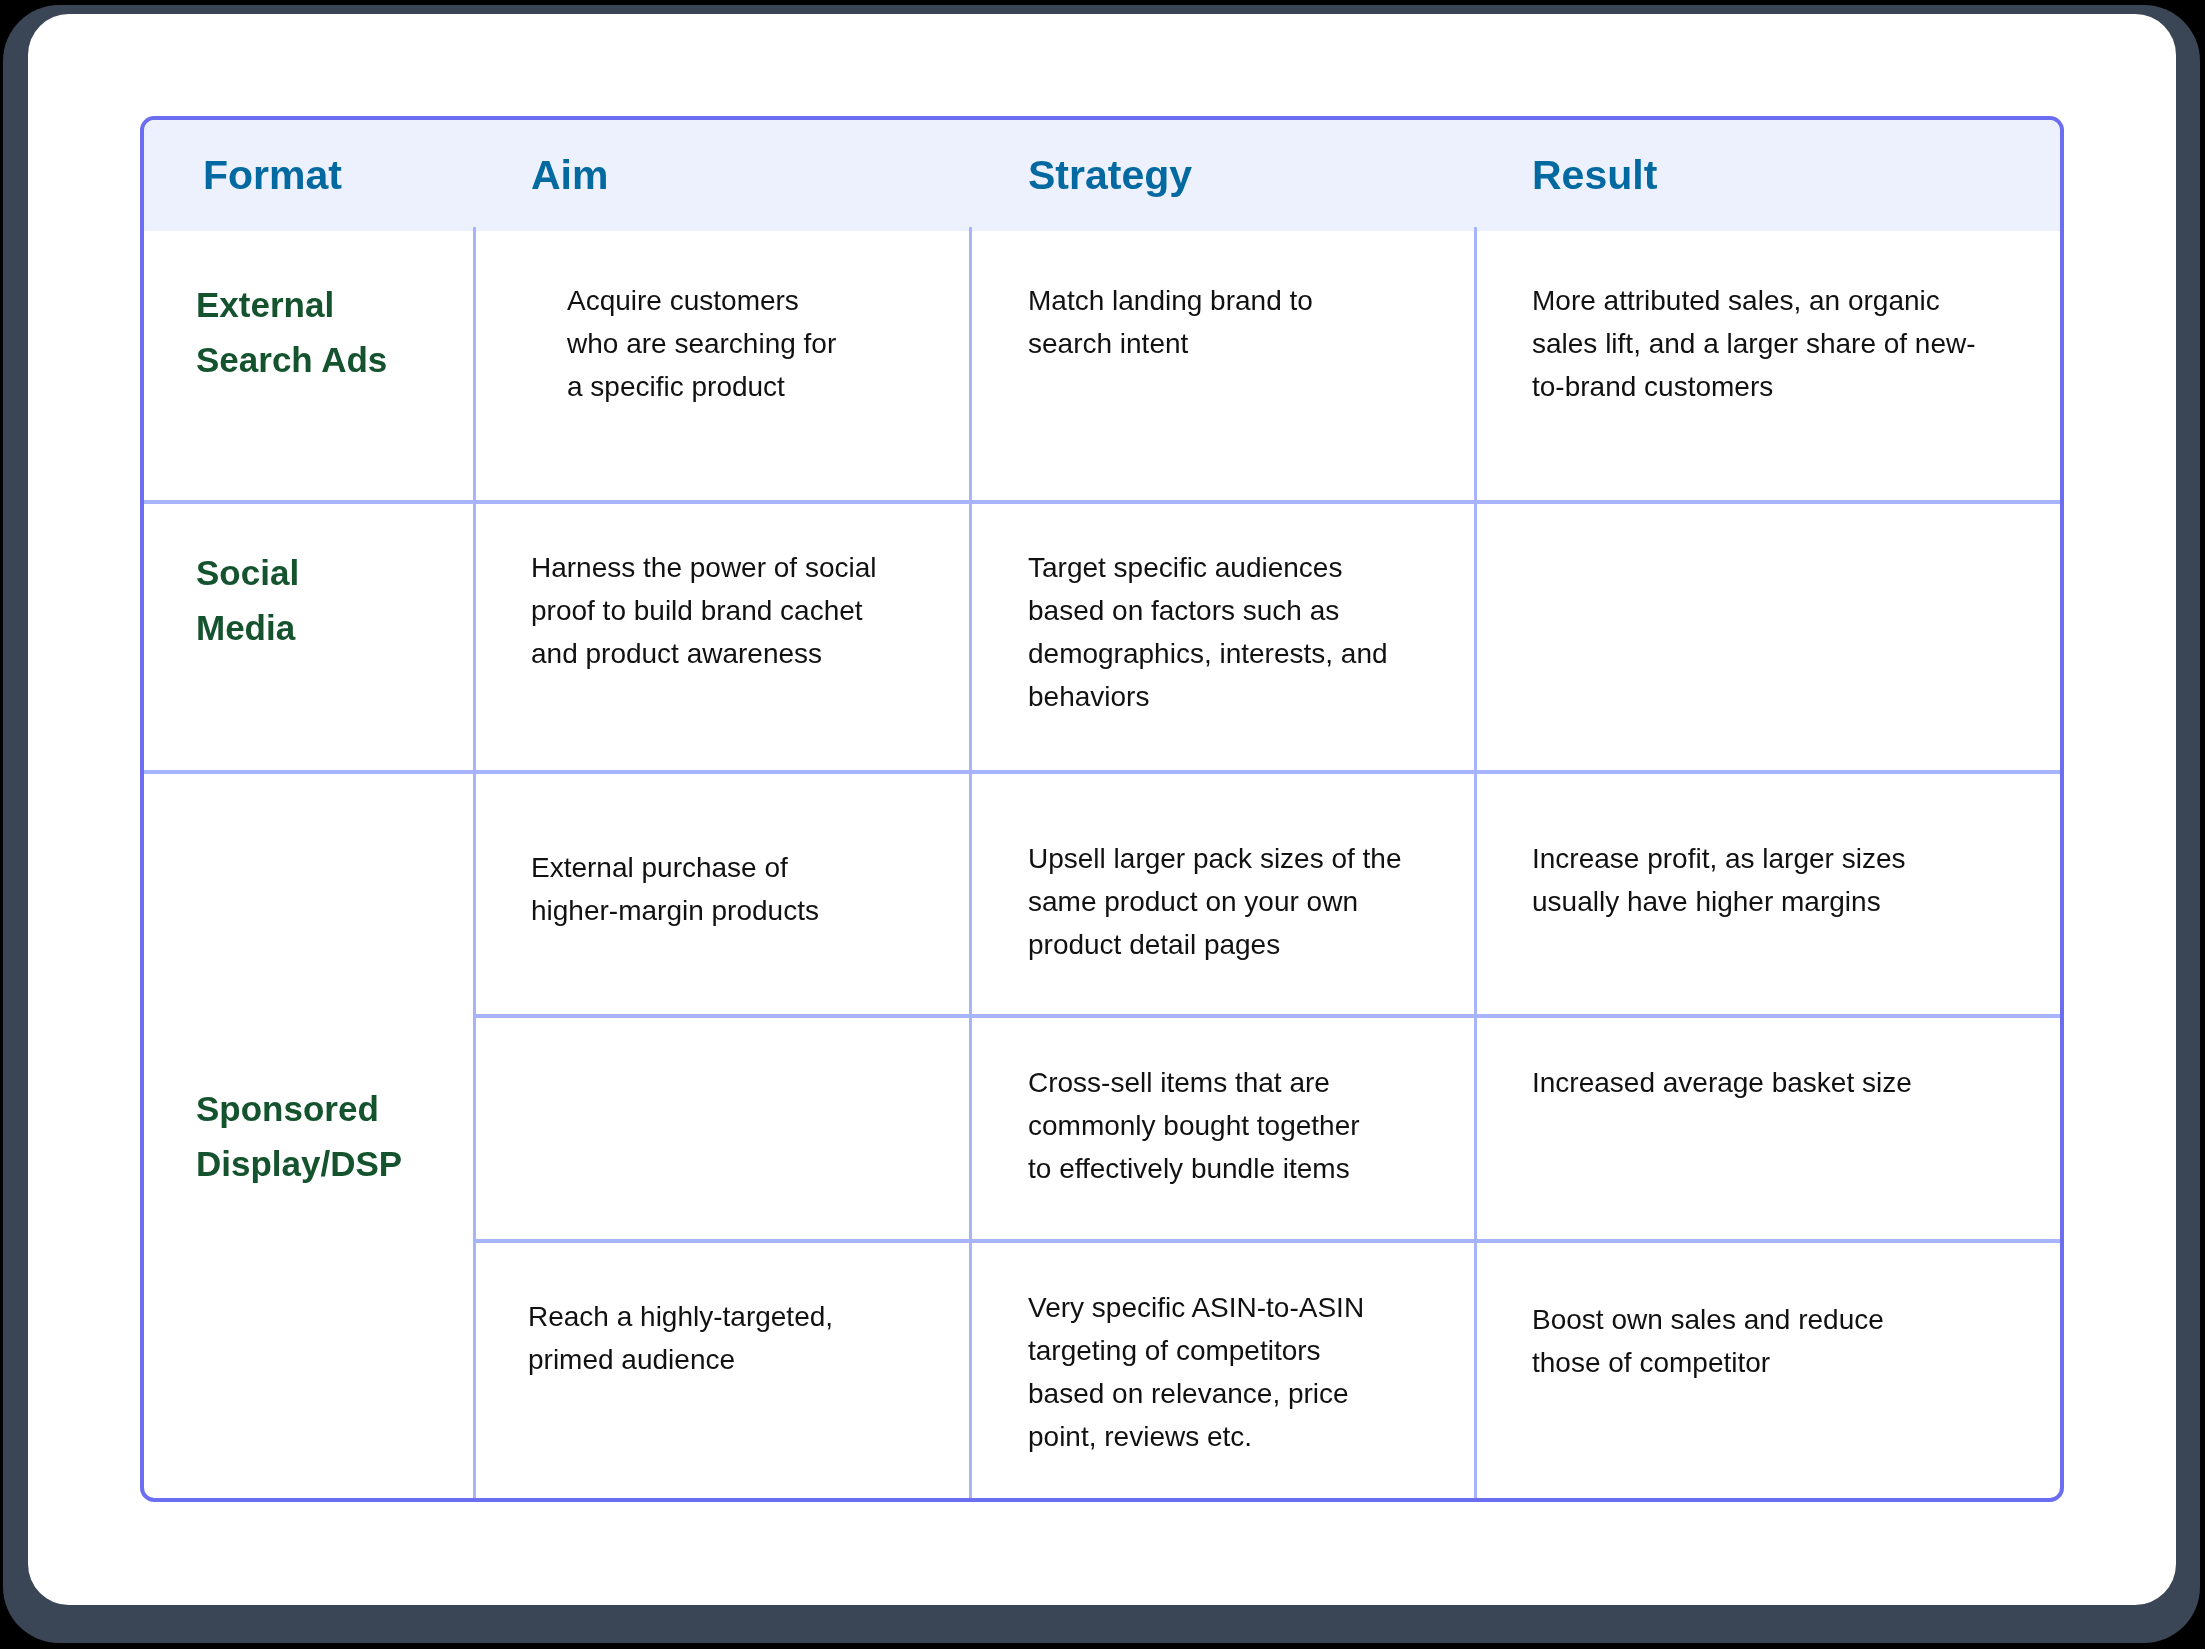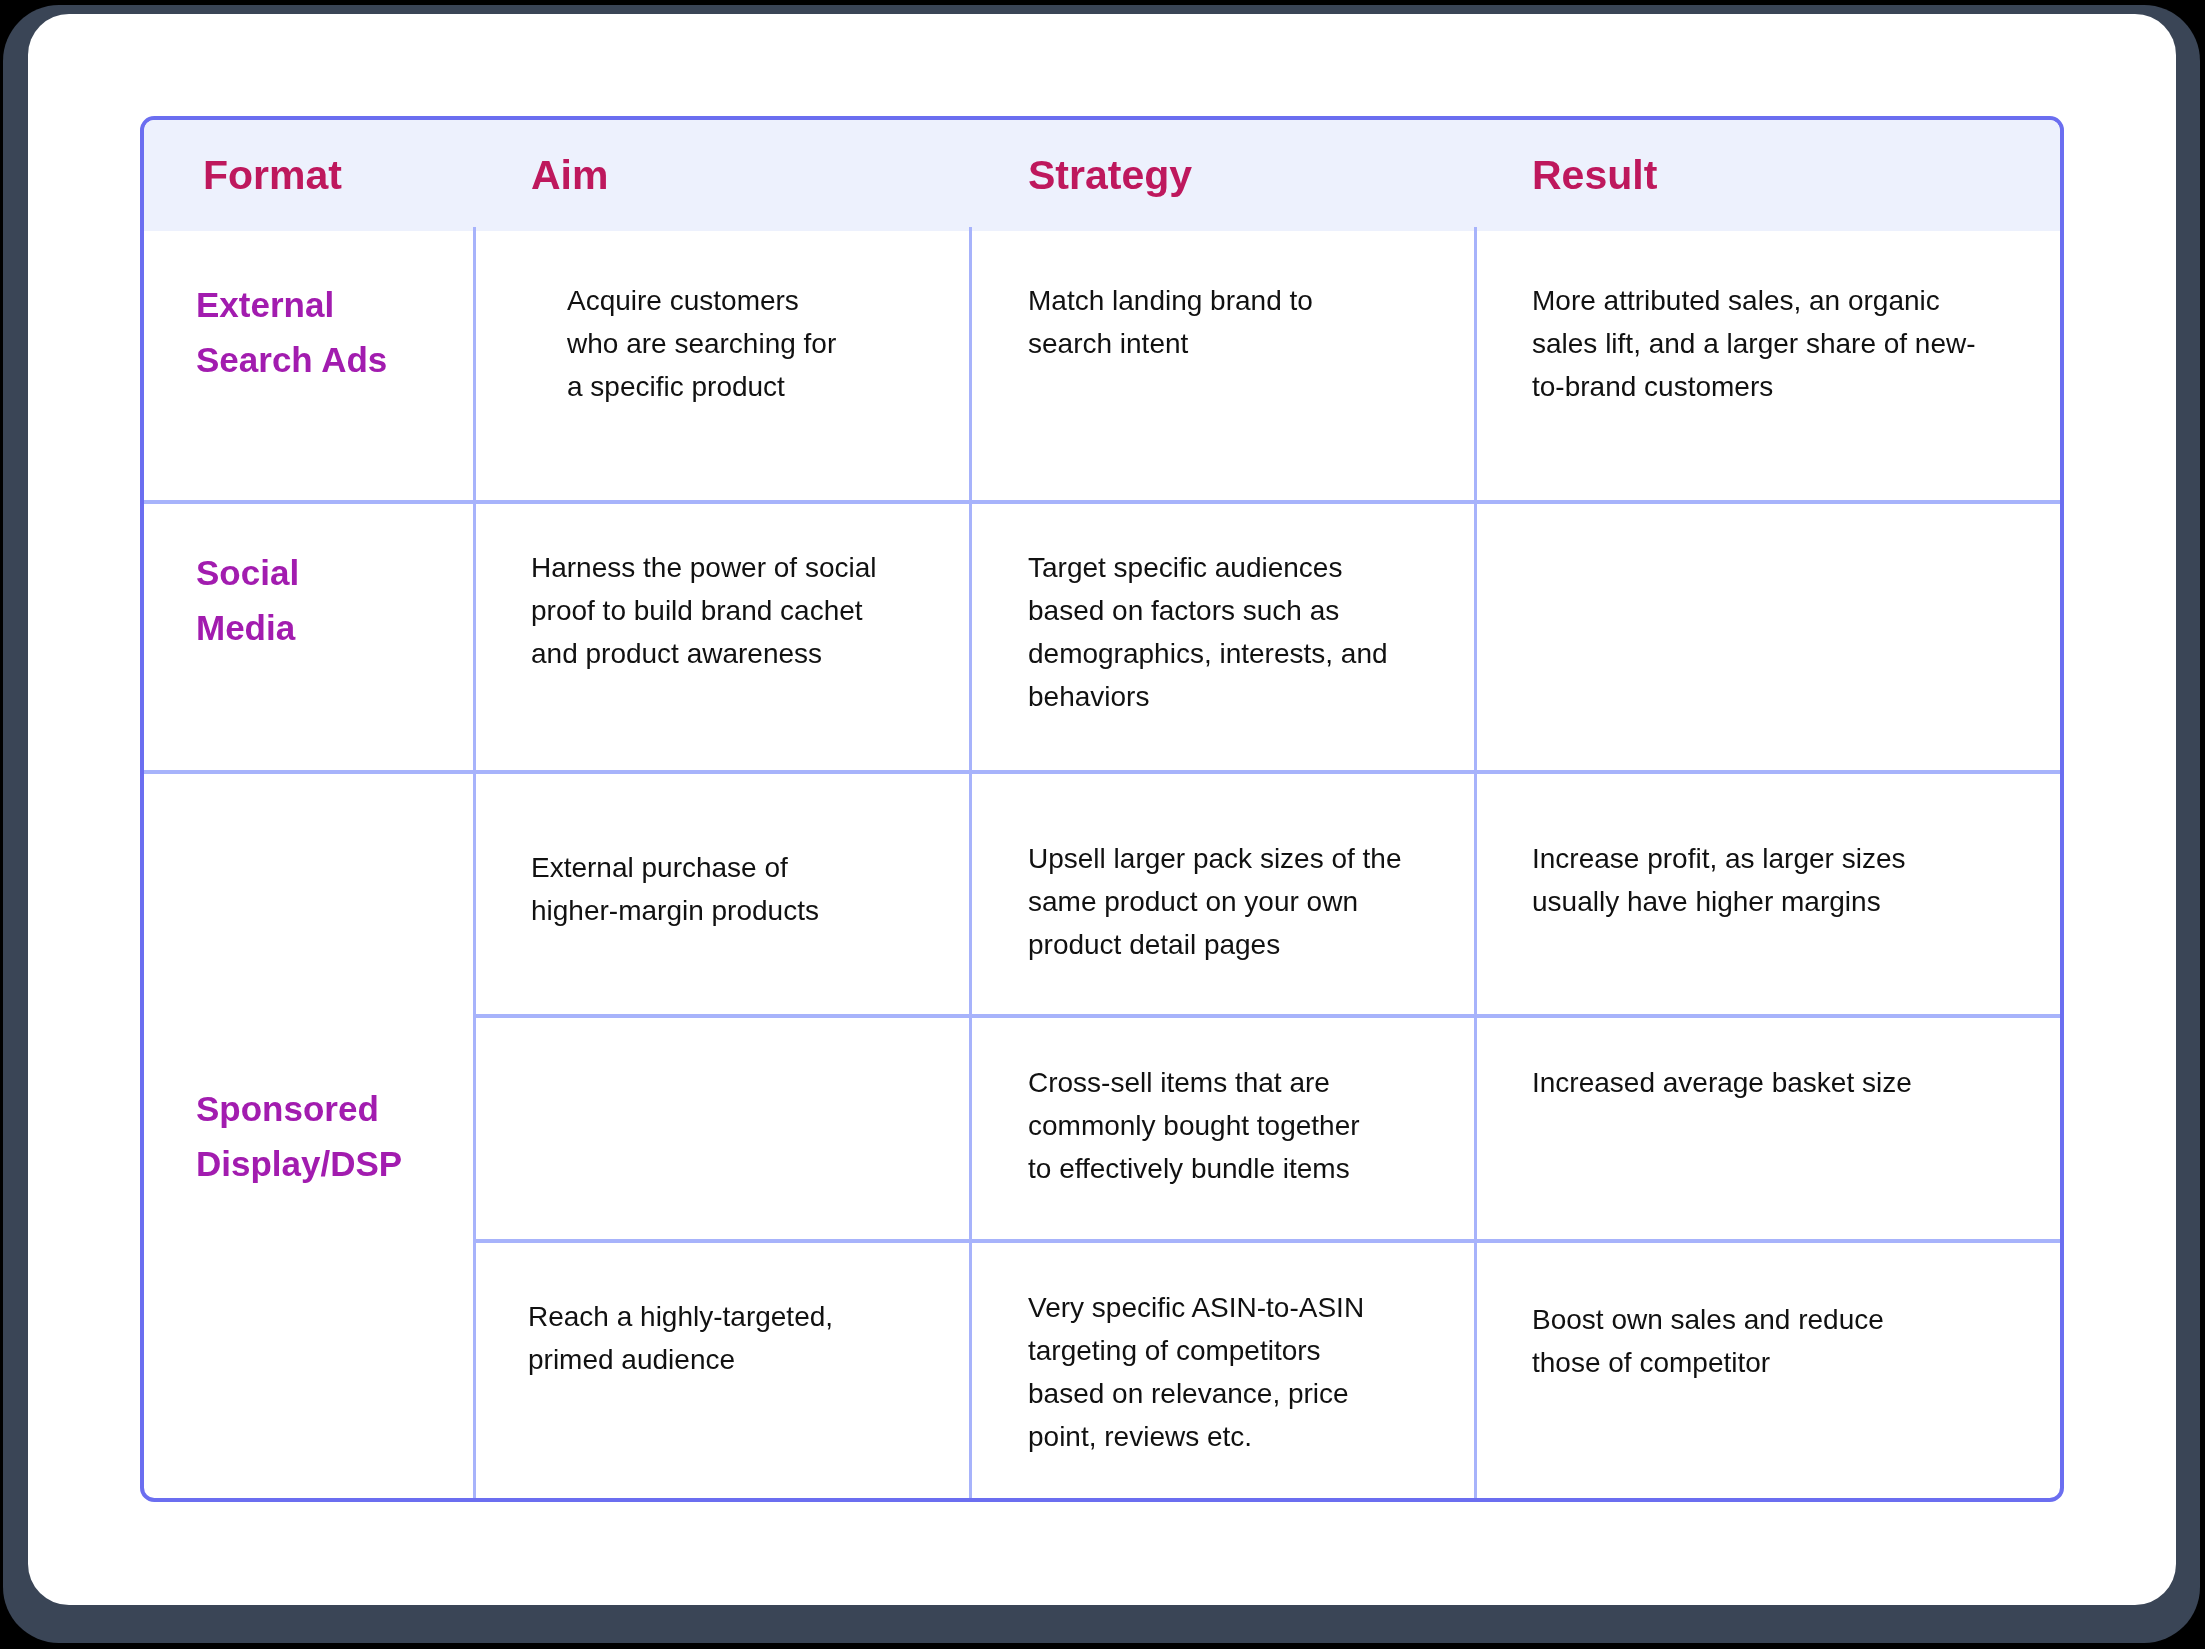--- a/index.html
+++ b/index.html
@@ -31,33 +31,33 @@
       overflow: hidden;
       background: #ffffff;
     }
     .header {
       position: absolute; left: 0; top: 0; right: 0; height: 111px;
       background: #edf1fd;
     }
     .hcell {
       position: absolute; top: 0; height: 111px;
       display: flex; align-items: center;
-      color: #be185d;
+      color: #0369a1;
       font-weight: 700;
       font-size: 41px;
     }
     .vline {
       position: absolute; width: 3.2px; background: #a7b3fb;
     }
     .hline {
       position: absolute; height: 4px; background: #a7b3fb;
     }
     .fmt {
       position: absolute;
-      color: #a21caf;
+      color: #14532d;
       font-weight: 700;
       font-size: 35px;
       line-height: 55px;
     }
     .body-text {
       position: absolute;
       color: #111111;
       font-size: 28px;
       line-height: 43px;
       white-space: pre-line;

